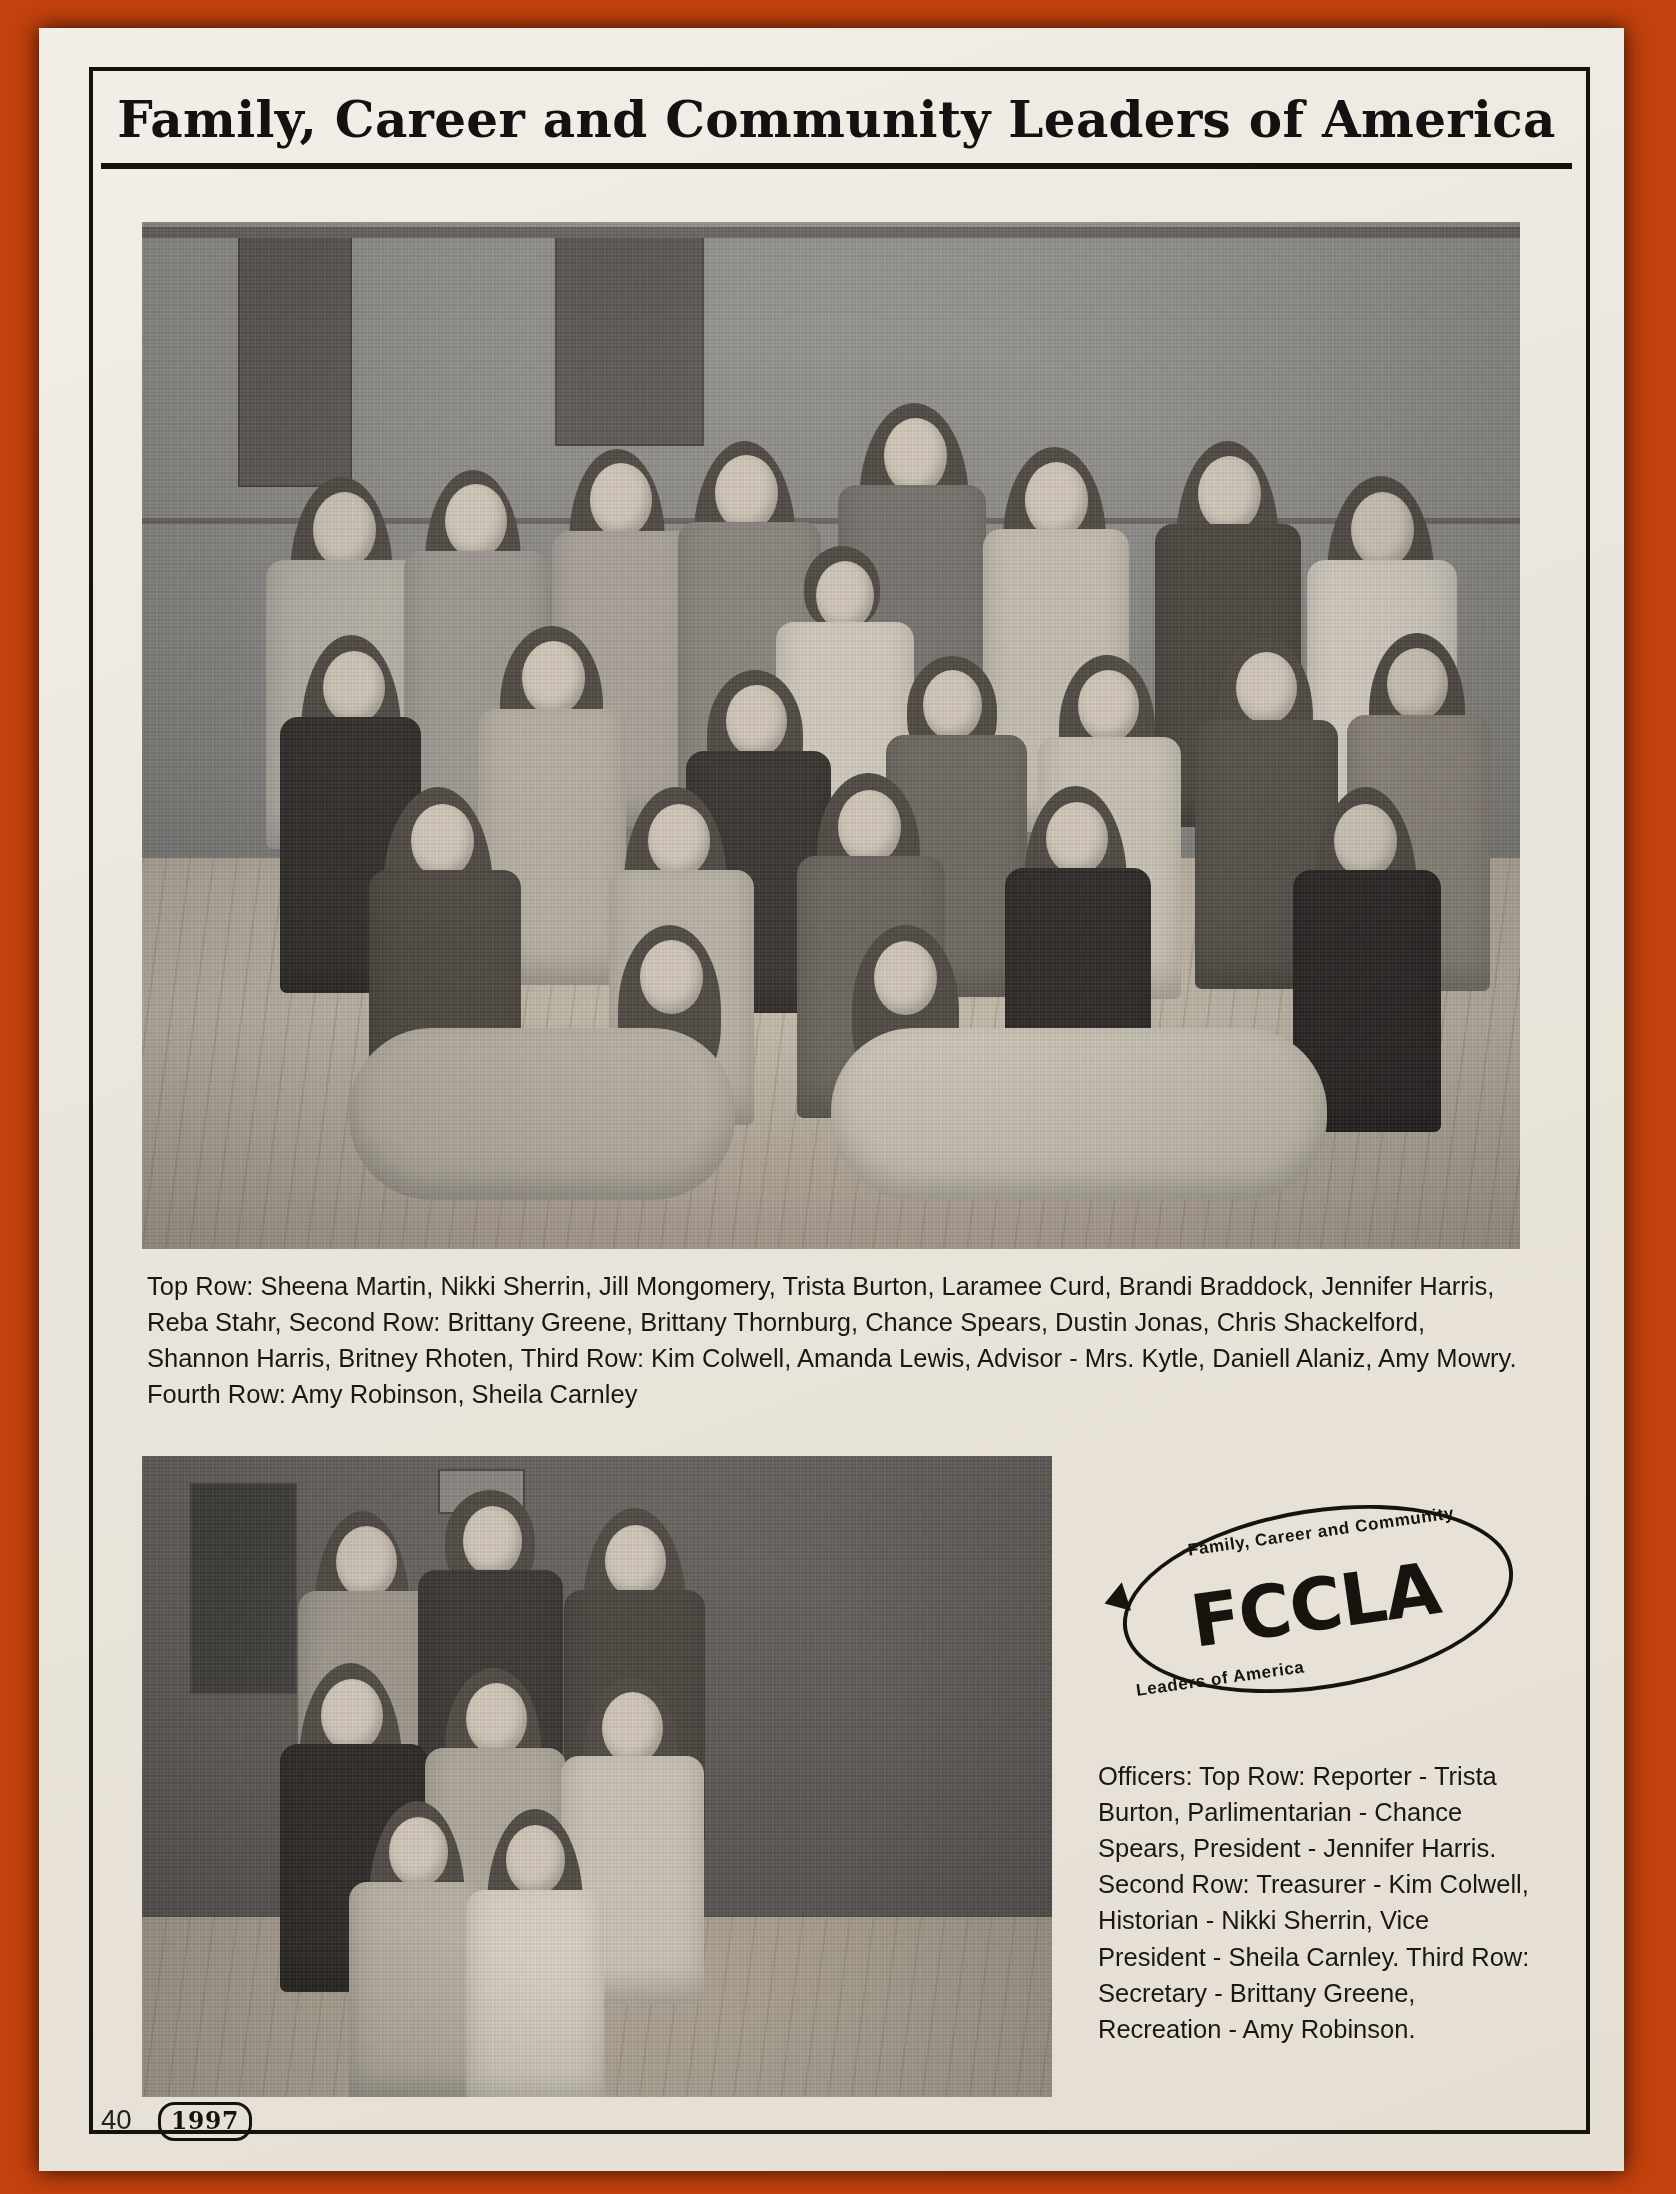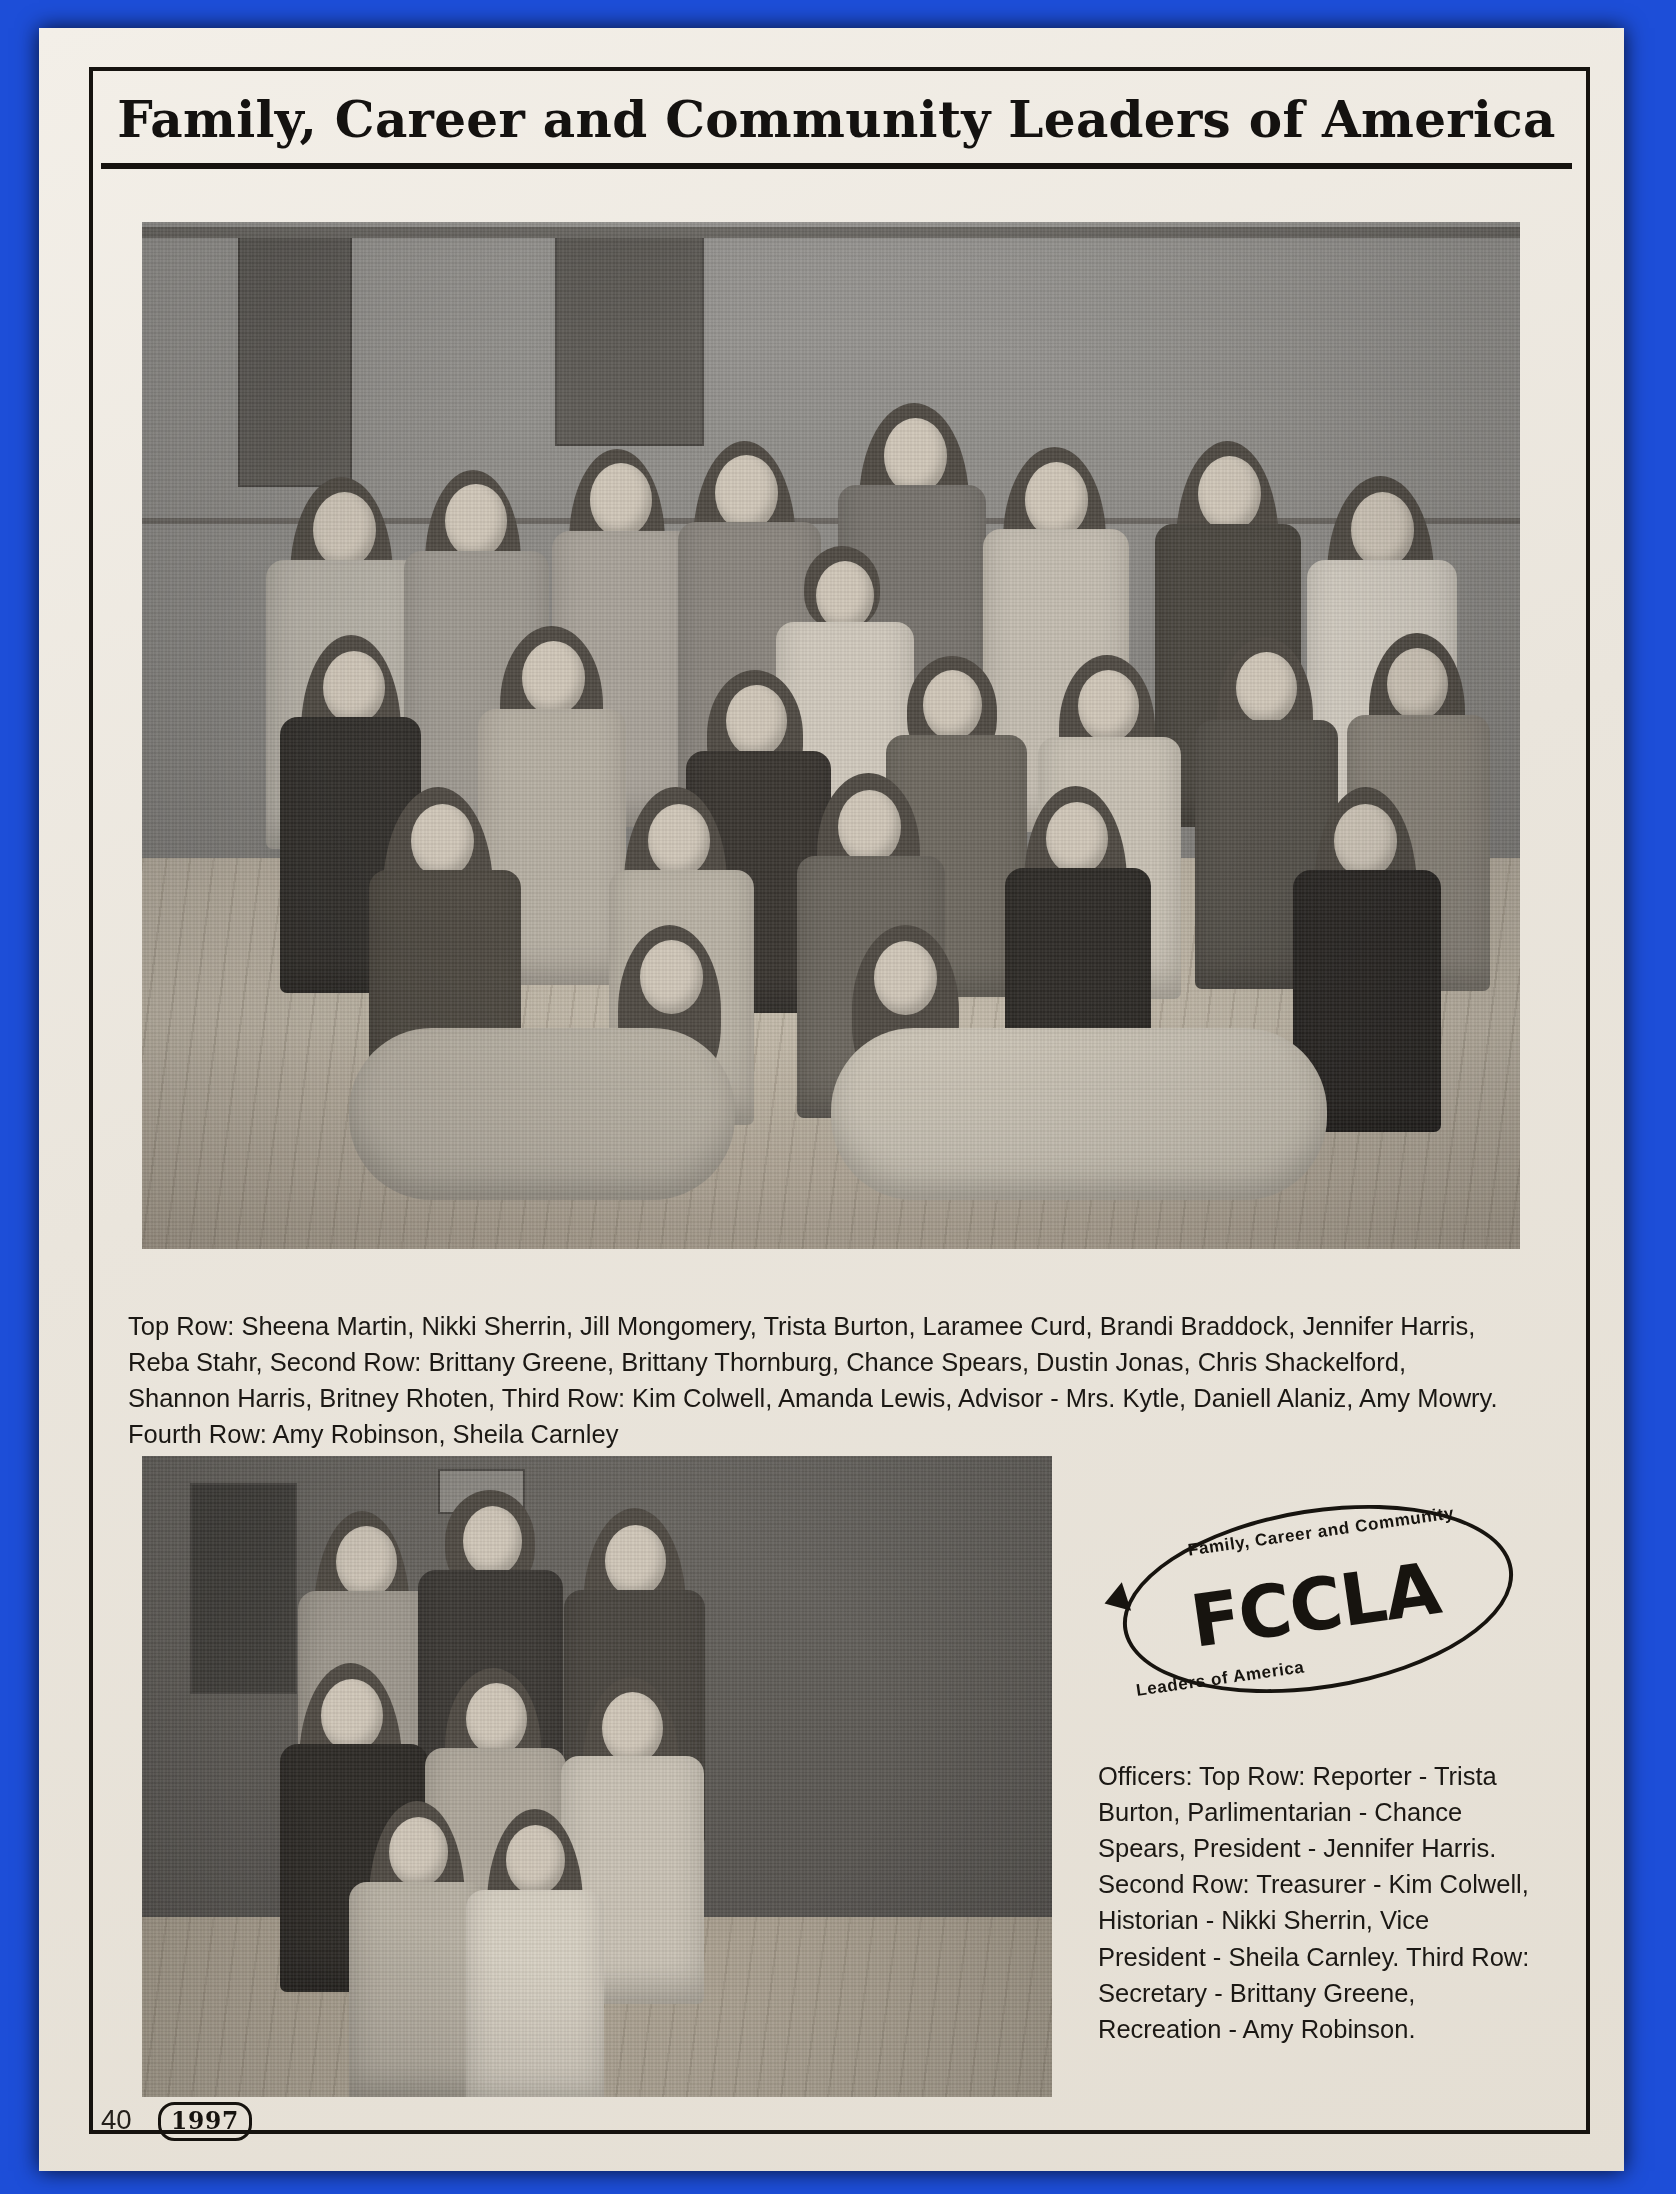--- a/index.html
+++ b/index.html
@@ -13,21 +13,21 @@
     font-family: "Liberation Sans", sans-serif;
     overflow: hidden;
   }
 
   
   #page-root {
     position: absolute;
     left: 0; top: 0;
     width: 1676px;
     height: 2194px;
-    background: #1d4ed8;
+    background: #c2410c;
     text-decoration: underline;
   }
   .page-sheet {
     position: absolute;
     left: 39px;
     top: 27.6px;
     width: 1585px;
     height: 2143px;
     background: #efeae2;
     box-shadow: 0 0 20.7px rgba(0,0,0,0.8);
@@ -150,28 +150,27 @@
     inset: 0;
     background-image:
       repeating-linear-gradient(0deg, rgba(255,255,255,0.035) 0 0.7px, rgba(0,0,0,0.035) 0.7px 1.4px),
       repeating-linear-gradient(90deg, rgba(255,255,255,0.03) 0 0.7px, rgba(0,0,0,0.03) 0.7px 1.4px);
     pointer-events: none;
   }
 
   
   .caption-main {
     position: absolute;
-    left: 89px;
+    left: 108px;
     top: 1240px;
     width: 1385px;
     font-size: 25.5px;
     line-height: 1.42;
     color: #1b1814;
     font-family: "Liberation Sans", sans-serif;
-    margin-top: 40px;
   }
 
   
   .photo-officers {
     left: 103px;
     top: 1428px;
     width: 910px;
     height: 641px;
   }
 

